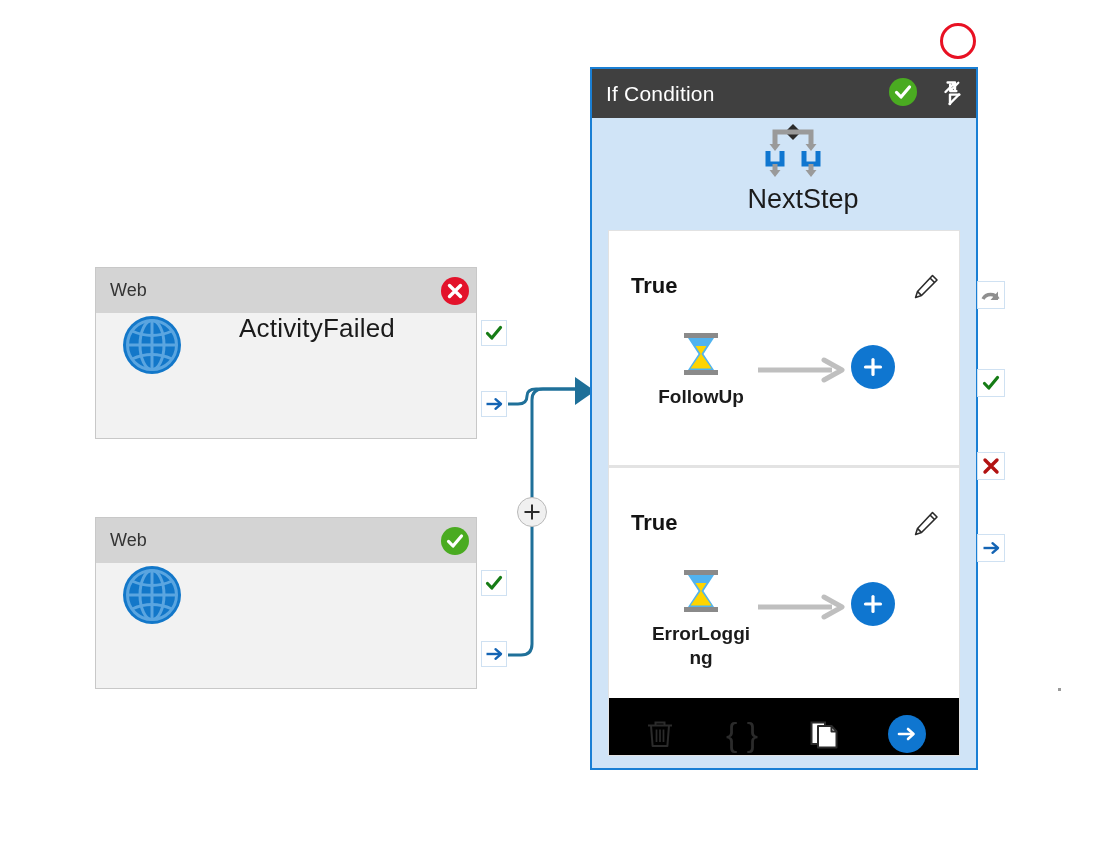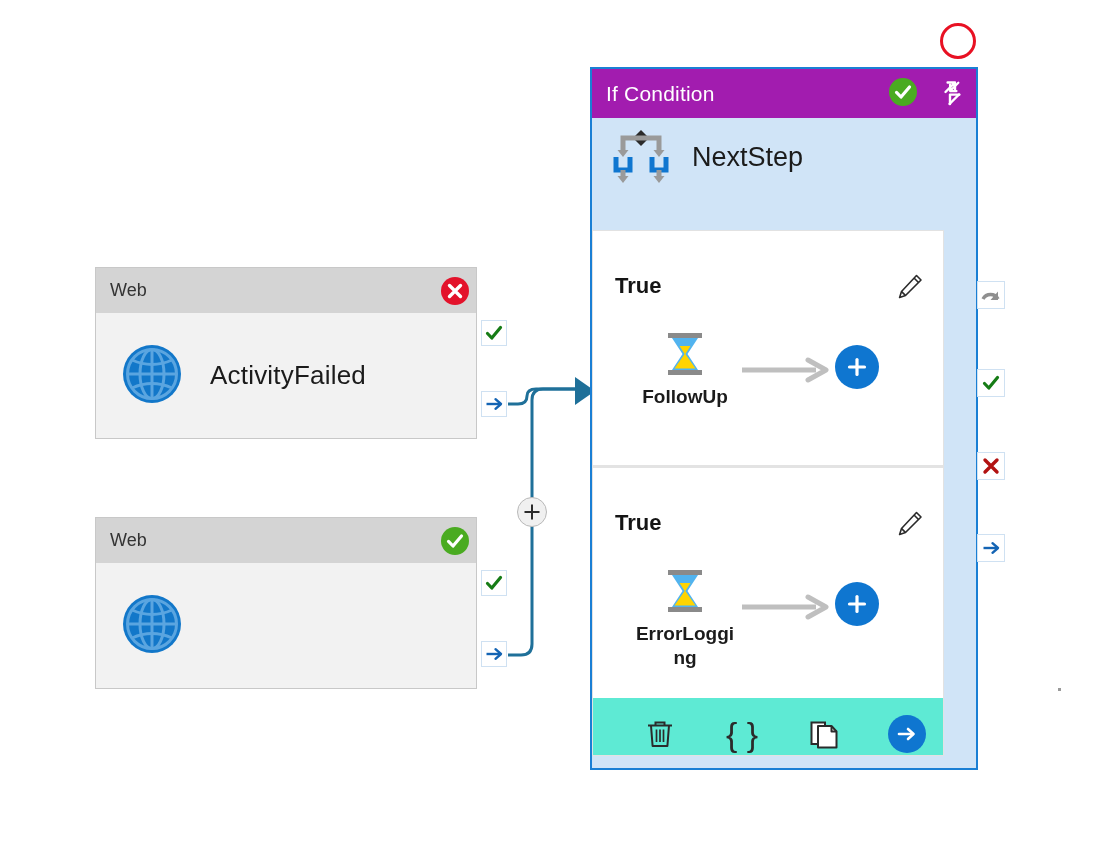--- a/index.html
+++ b/index.html
@@ -18,22 +18,23 @@
     box-sizing:border-box;
   }
   .node-card .card-head{
     height:45px;background:#d4d4d4;display:flex;align-items:center;
     padding:0 6px 0 14px;box-sizing:border-box;
   }
   .node-card .card-head .head-title{
     font-size:18px;color:#333;flex:1;letter-spacing:.1px;
   }
   .node-card .card-body{
-    height:125px;display:flex;align-items:center;padding-left:24px;
+    height:125px;display:flex;padding-left:24px;
     box-sizing:border-box;
+    gap:29px;
   }
   .node-card .card-body .node-label{
     font-size:26px;color:#1b1b1b;margin-left:26px;letter-spacing:.2px;
   }
 
   
   .status-badge{width:30px;height:30px;display:block;}
 
   
   .handle{
@@ -43,34 +44,34 @@
     box-shadow:0 0 0 1px rgba(255,255,255,.6);
   }
   .handle svg{display:block;}
 
   
   .cond-card{
     position:absolute;left:590px;top:67px;width:388px;height:703px;
     background:#d0e4f7;border:2px solid #1a7fd4;box-sizing:border-box;
   }
   .cond-head{
-    height:49px;background:#a21caf;display:flex;align-items:center;
+    height:49px;background:#404040;display:flex;align-items:center;
     padding:0 12px 0 14px;box-sizing:border-box;
   }
   .cond-head .cond-title{
     color:#ffffff;font-size:21px;flex:1;letter-spacing:.2px;
   }
   .cond-sub{
-    height:78px;display:flex;align-items:center;padding-left:18px;box-sizing:border-box;
+    height:78px;display:flex;align-items:center;padding-left:18px;box-sizing:border-box;flex-direction:column;
   }
   .cond-sub .sub-label{font-size:27px;color:#1b1b1b;margin-left:20px;}
 
   .branch-wrap{
-    position:absolute;left:0;top:161px;width:352px;height:526px;
-    background:#5eead4;border:1px solid #e2e2e2;box-sizing:border-box;
+    position:absolute;left:16px;top:161px;width:352px;height:526px;
+    background:#000000;border:1px solid #e2e2e2;box-sizing:border-box;
   }
   .branch{
     height:234px;box-sizing:border-box;position:relative;background:#ffffff;
   }
   .branch + .branch{border-top:3px solid #e3e3e3;height:233px;}
   .branch .branch-title{
     position:absolute;left:22px;top:42px;font-size:22px;font-weight:bold;color:#141414;
   }
   .pencil-btn{position:absolute;right:18px;top:40px;width:30px;height:30px;}
 

